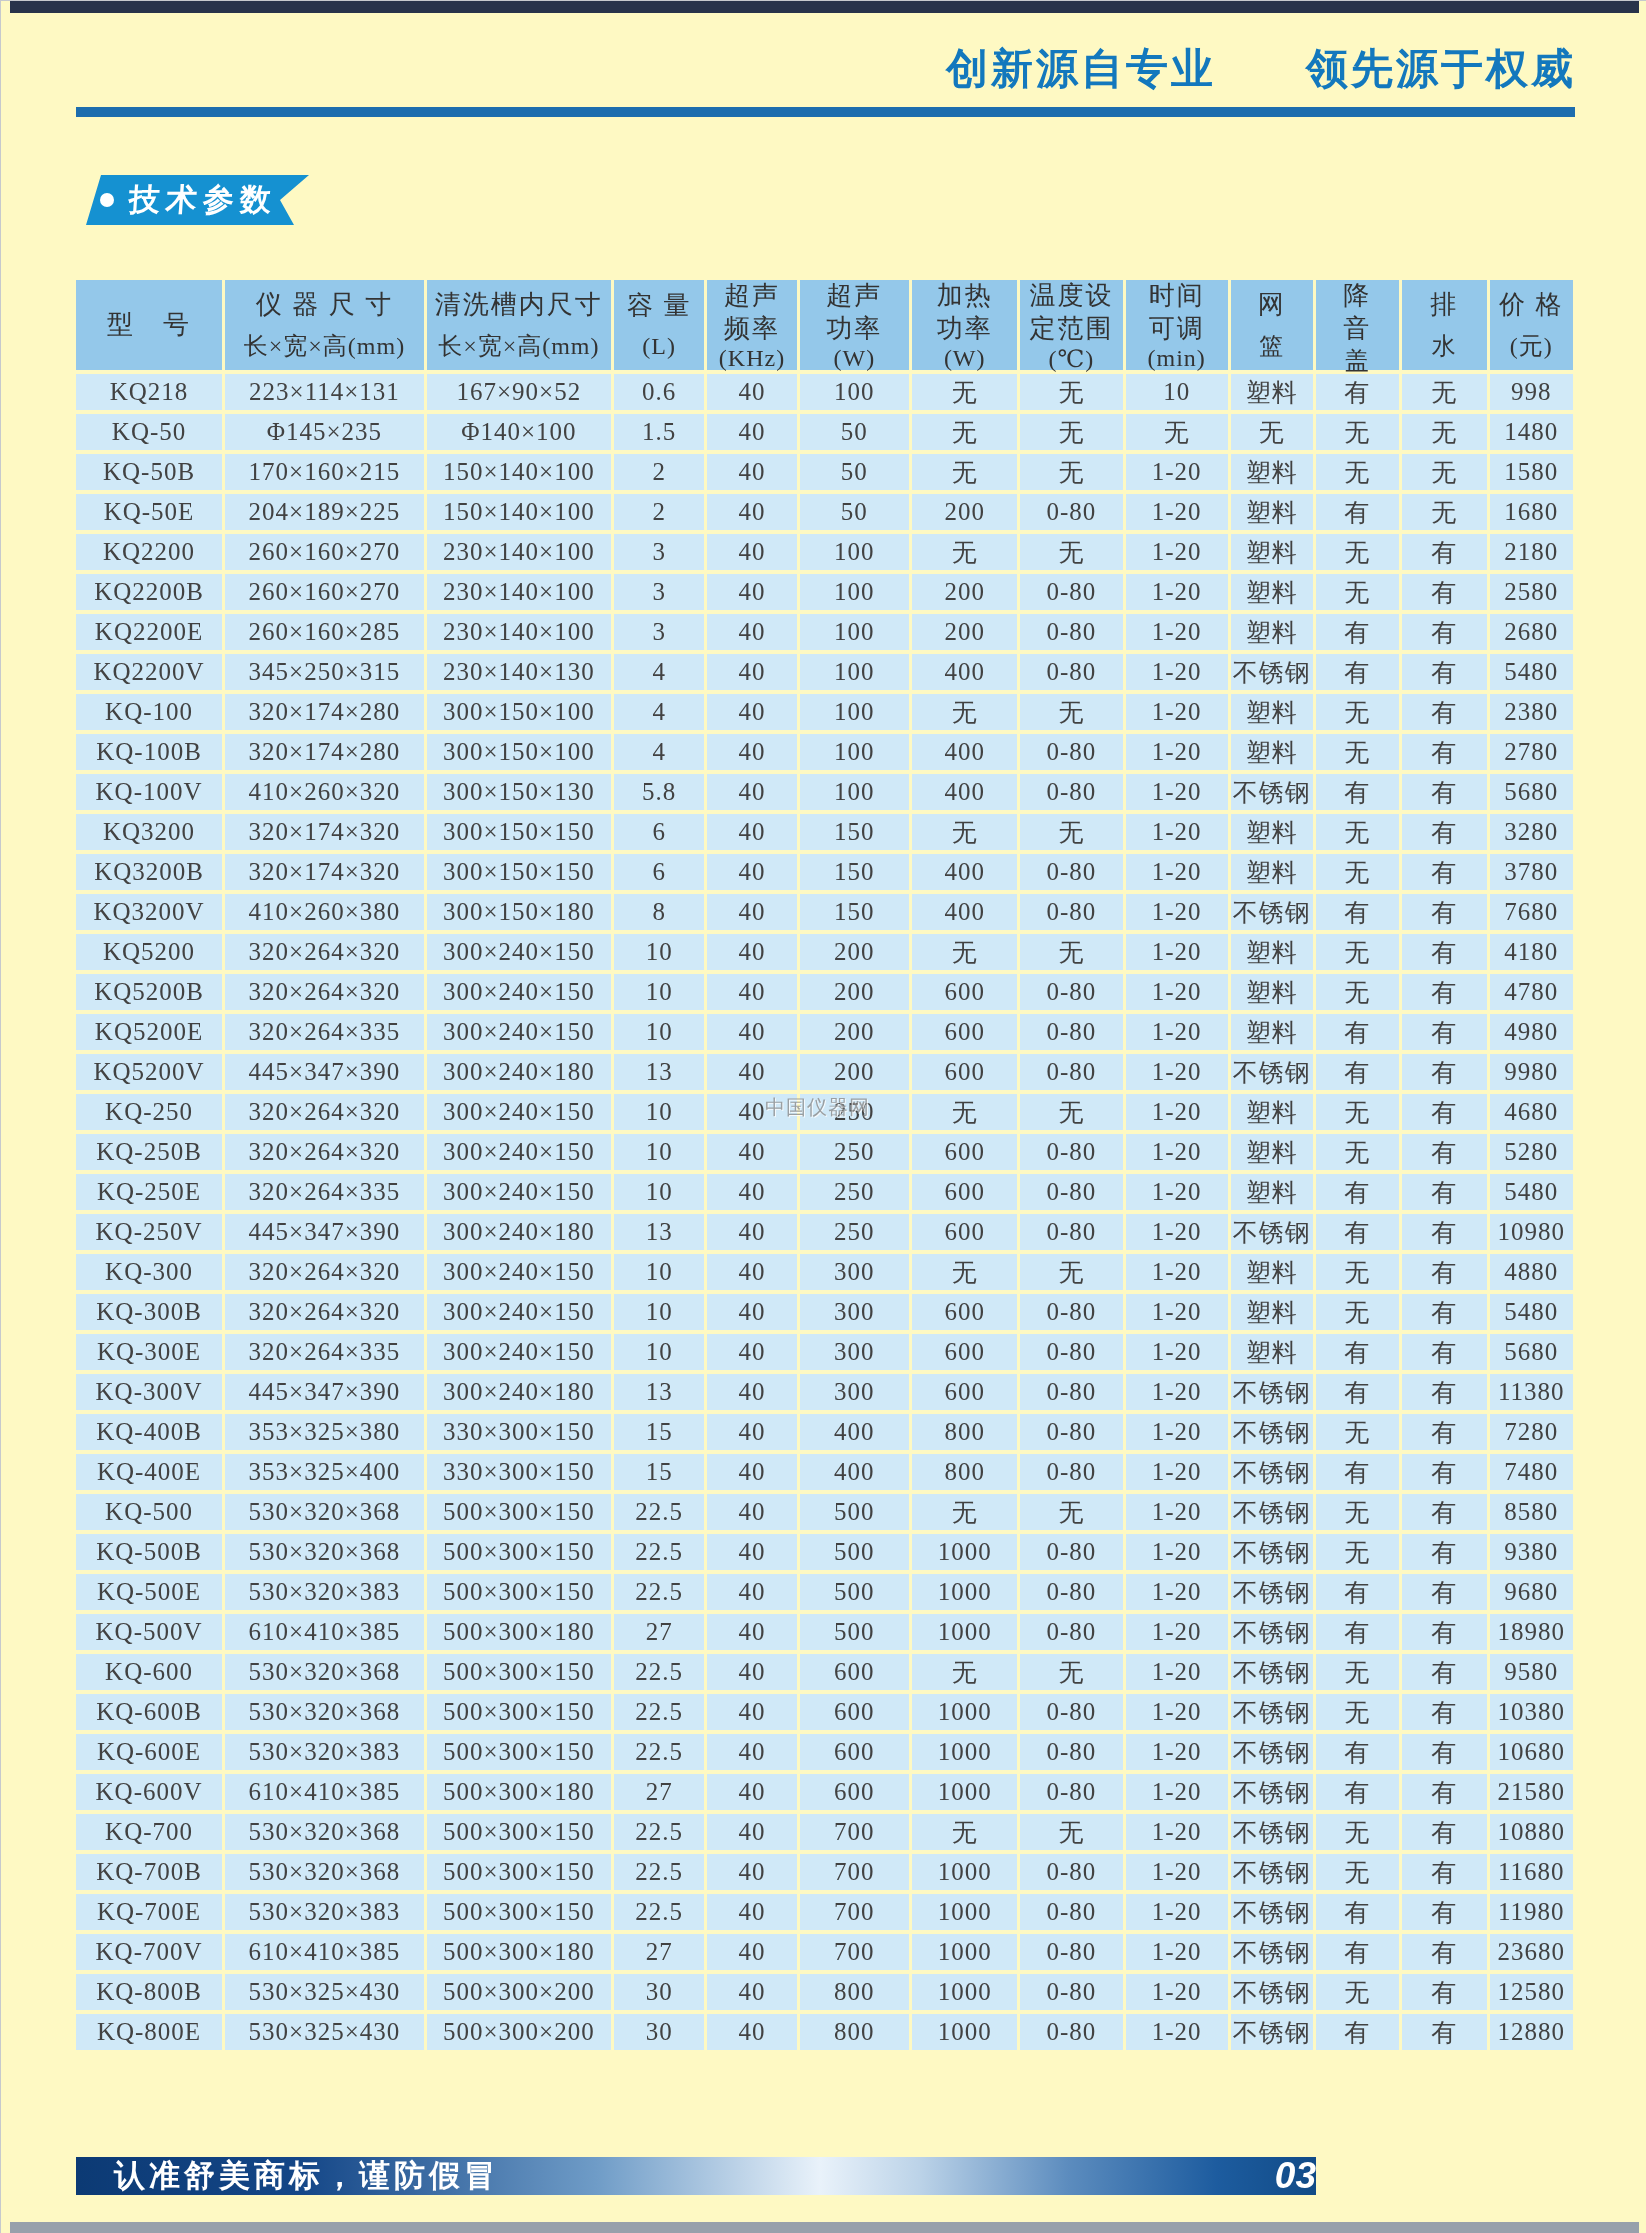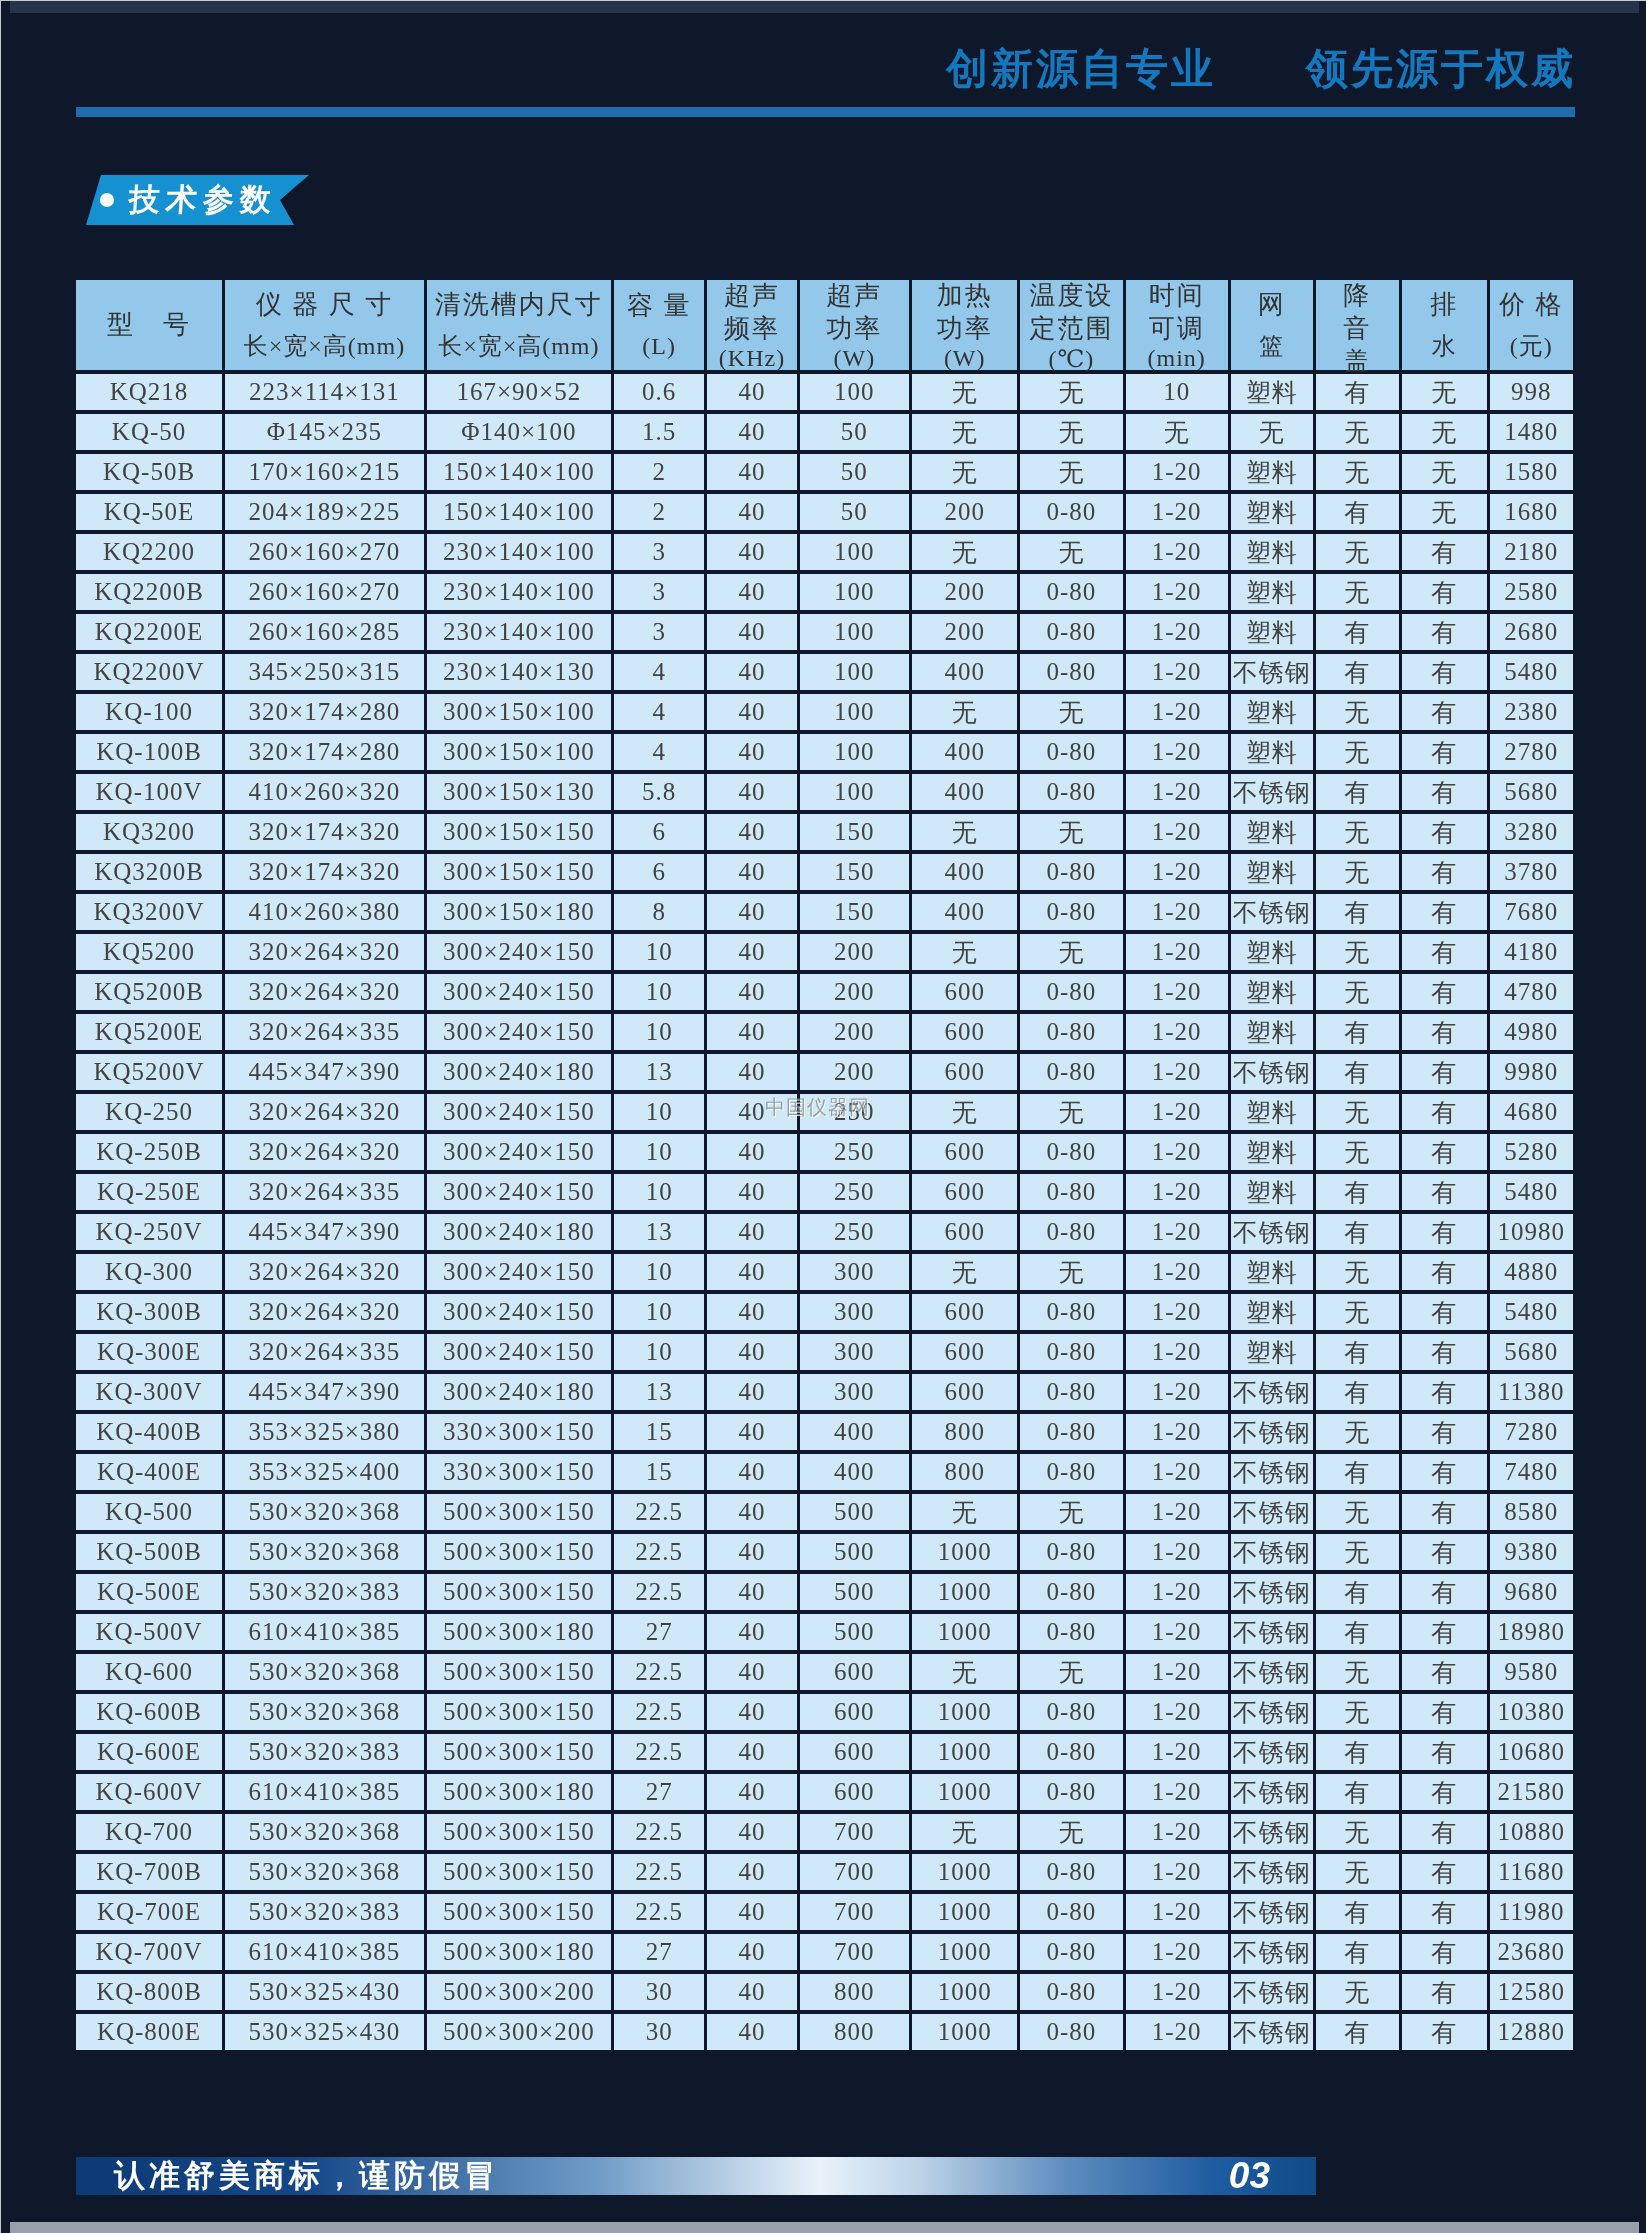--- a/index.html
+++ b/index.html
@@ -1,17 +1,17 @@
 <!DOCTYPE html>
 <html><head>
 <meta charset="utf-8">
 <style>
   html,body { margin:0; padding:0; background:#ffffff; }
   .page {
-    position:relative; width:1647px; height:2234px; background:#0f172a;
+    position:relative; width:1647px; height:2234px; background:#fef9c3;
     font-family:"Liberation Serif","DejaVu Serif",serif;
     border:1px solid #c6c9cd; box-sizing:border-box; overflow:hidden;
   }
   .top-strip { position:absolute; top:0; left:9px; width:1629px; height:12px; background:#28334a; }
   .bottom-strip { position:absolute; bottom:0; left:9px; width:1629px; height:11px; background:#97a0ab; }
 
   .slogan {
     position:absolute; top:40px; right:70px;
     font-family:"Liberation Sans","DejaVu Sans",sans-serif;
     font-weight:bold; font-size:42px; color:#1378bd; letter-spacing:3px; white-space:pre;
@@ -52,21 +52,21 @@
     text-shadow:1px 1px 0 #ffffff;
   }
 
   .footer-bar {
     position:absolute; left:75px; top:2156px; width:1240px; height:38px;
     display:flex; align-items:center; justify-content:space-between;
     background:linear-gradient(90deg,#0c3a74 0%,#144687 18%,#6f9cc7 42%,#e9f2fa 60%,#bcd3e8 68%,#5c8cbe 80%,#1d5c9f 92%,#114b87 100%);
     font-family:"Liberation Sans","DejaVu Sans",sans-serif;
   }
   .footer-slogan { color:#fff; font-weight:bold; font-size:31px; letter-spacing:4px; padding-left:38px; white-space:nowrap; }
-  .footer-pageno { color:#fff; font-weight:bold; font-style:italic; font-size:37px; padding-right:46px; }
+  .footer-pageno { color:#fff; font-weight:bold; font-style:italic; font-size:37px; }
 </style>
 </head>
 <body>
 
 <div class="page">
   <div class="top-strip"></div>
 
   <div class="slogan">创新源自专业　　领先源于权威</div>
   <div class="rule"></div>
 

